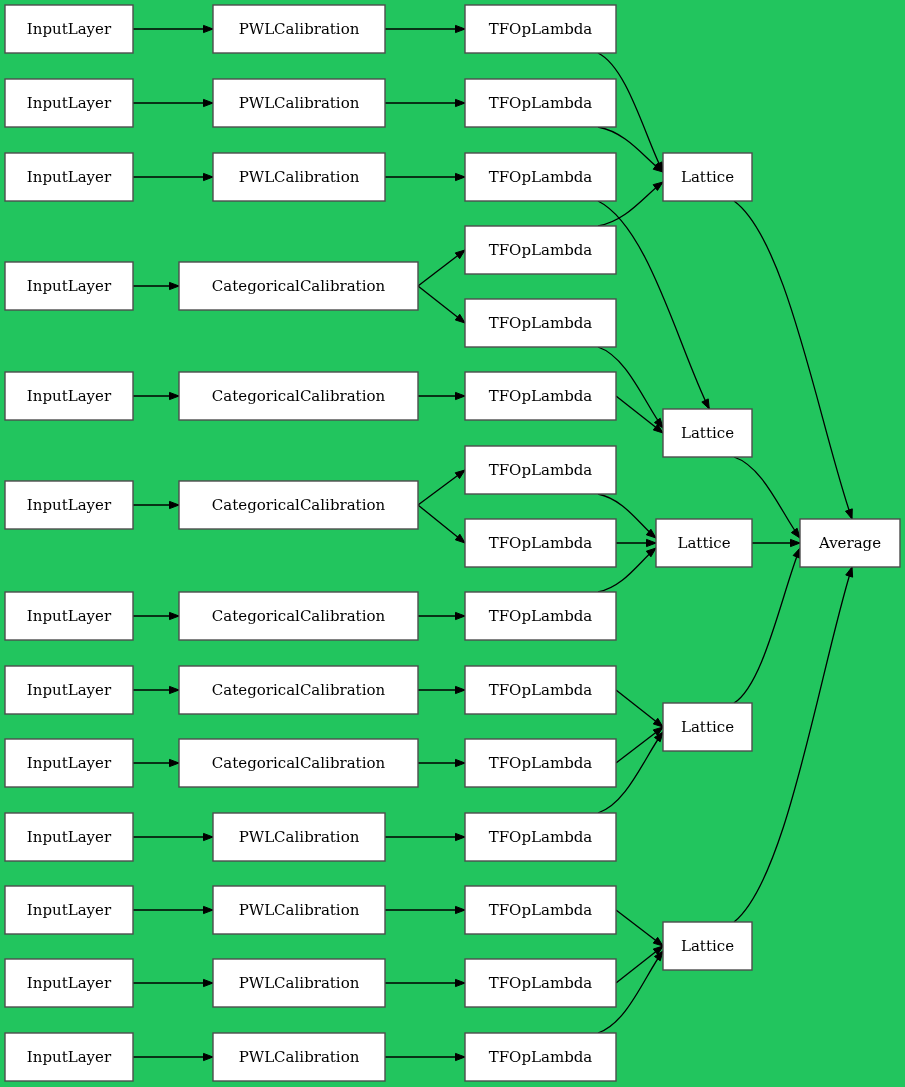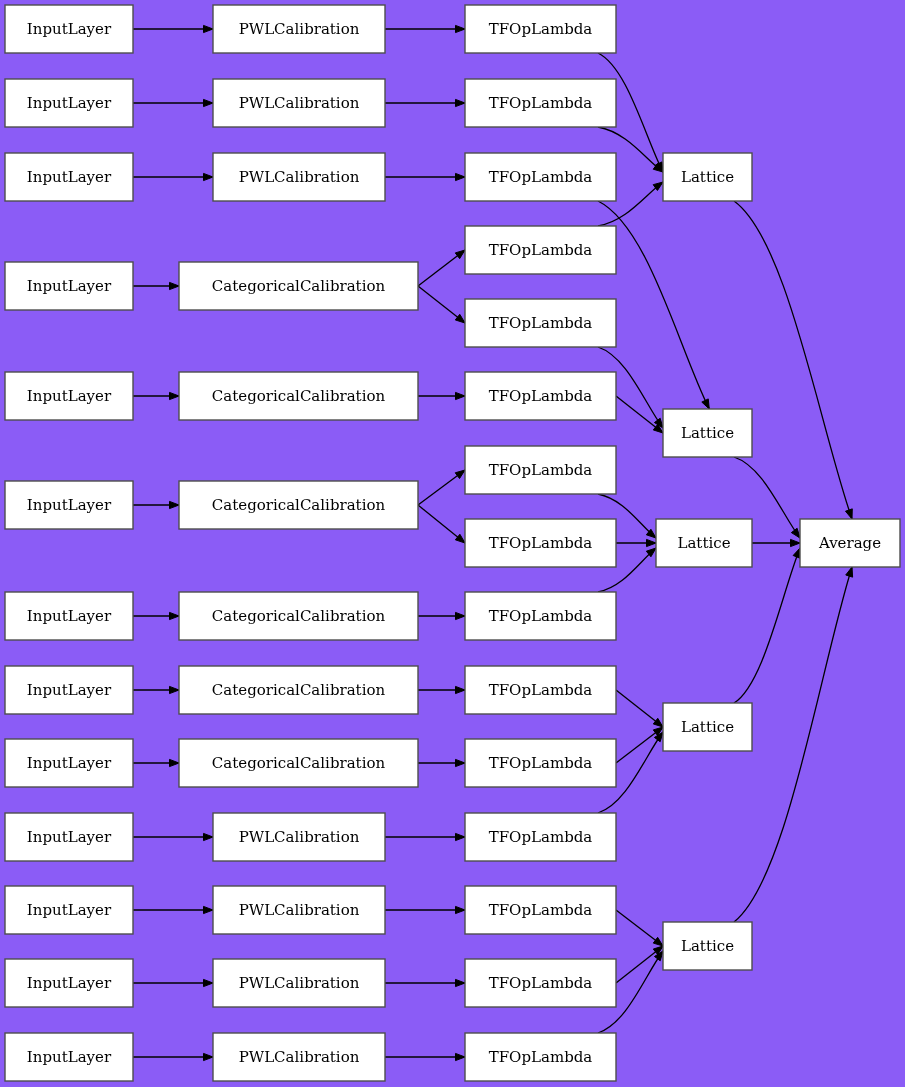--- a/index.html
+++ b/index.html
@@ -4,21 +4,21 @@
 <style>
   html, body {
     margin: 0;
     padding: 0;
     background: #ffffff;
   }
   #canvas-wrap {
     position: relative;
     width: 905px;
     height: 1087px;
-    background: #8b5cf6;
+    background: #22c55e;
     overflow: hidden;
     font-family: "DejaVu Serif", "Liberation Serif", serif;
   }
   svg#graph {
     display: block;
     width: 905px;
     height: 1087px;
   }
   .node-box {
     fill: #ffffff;

